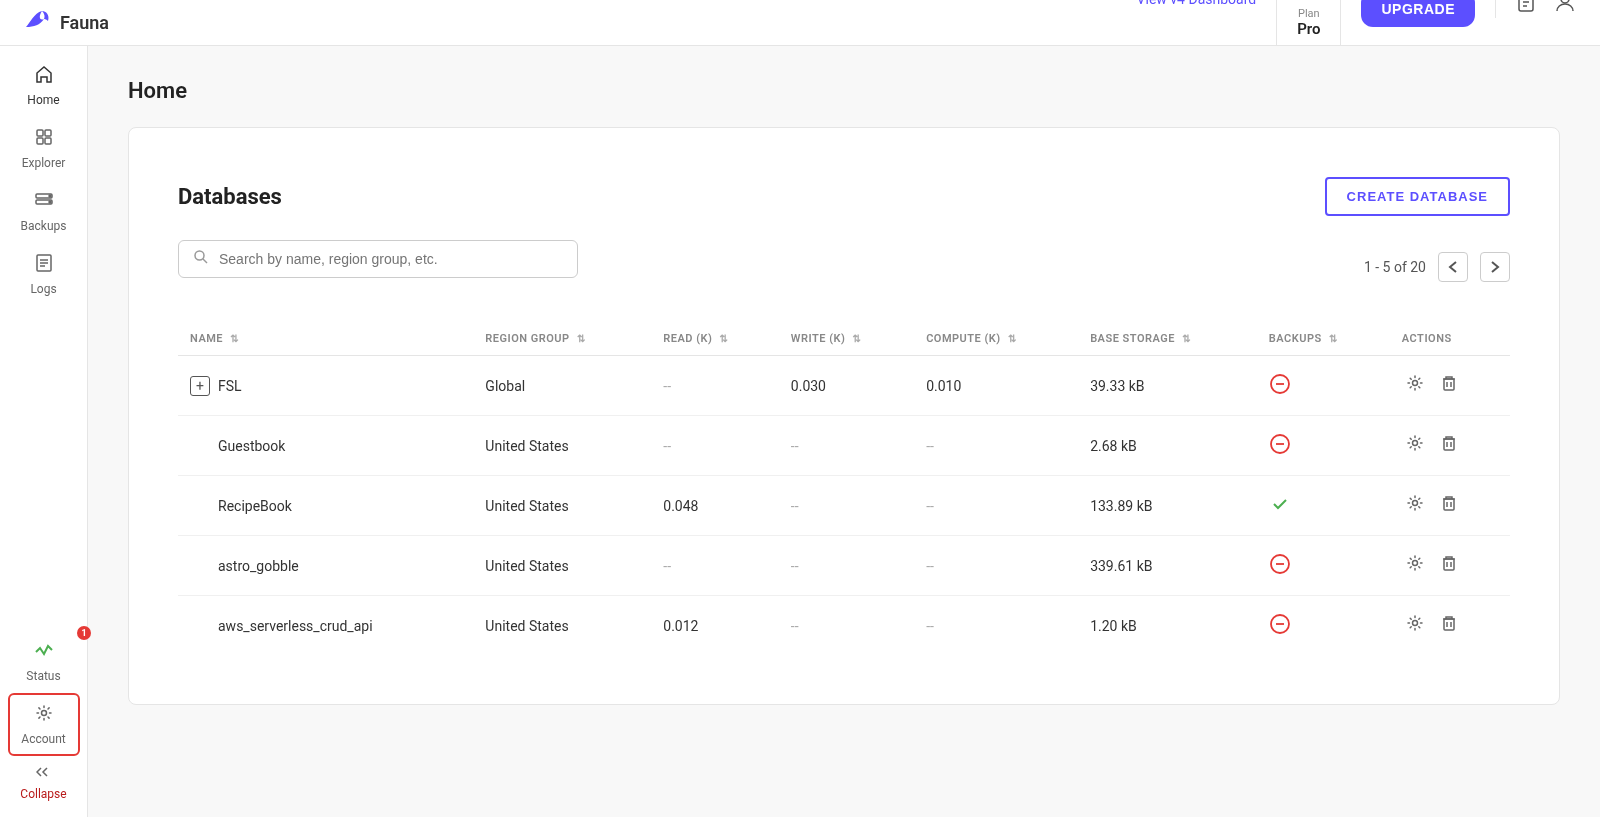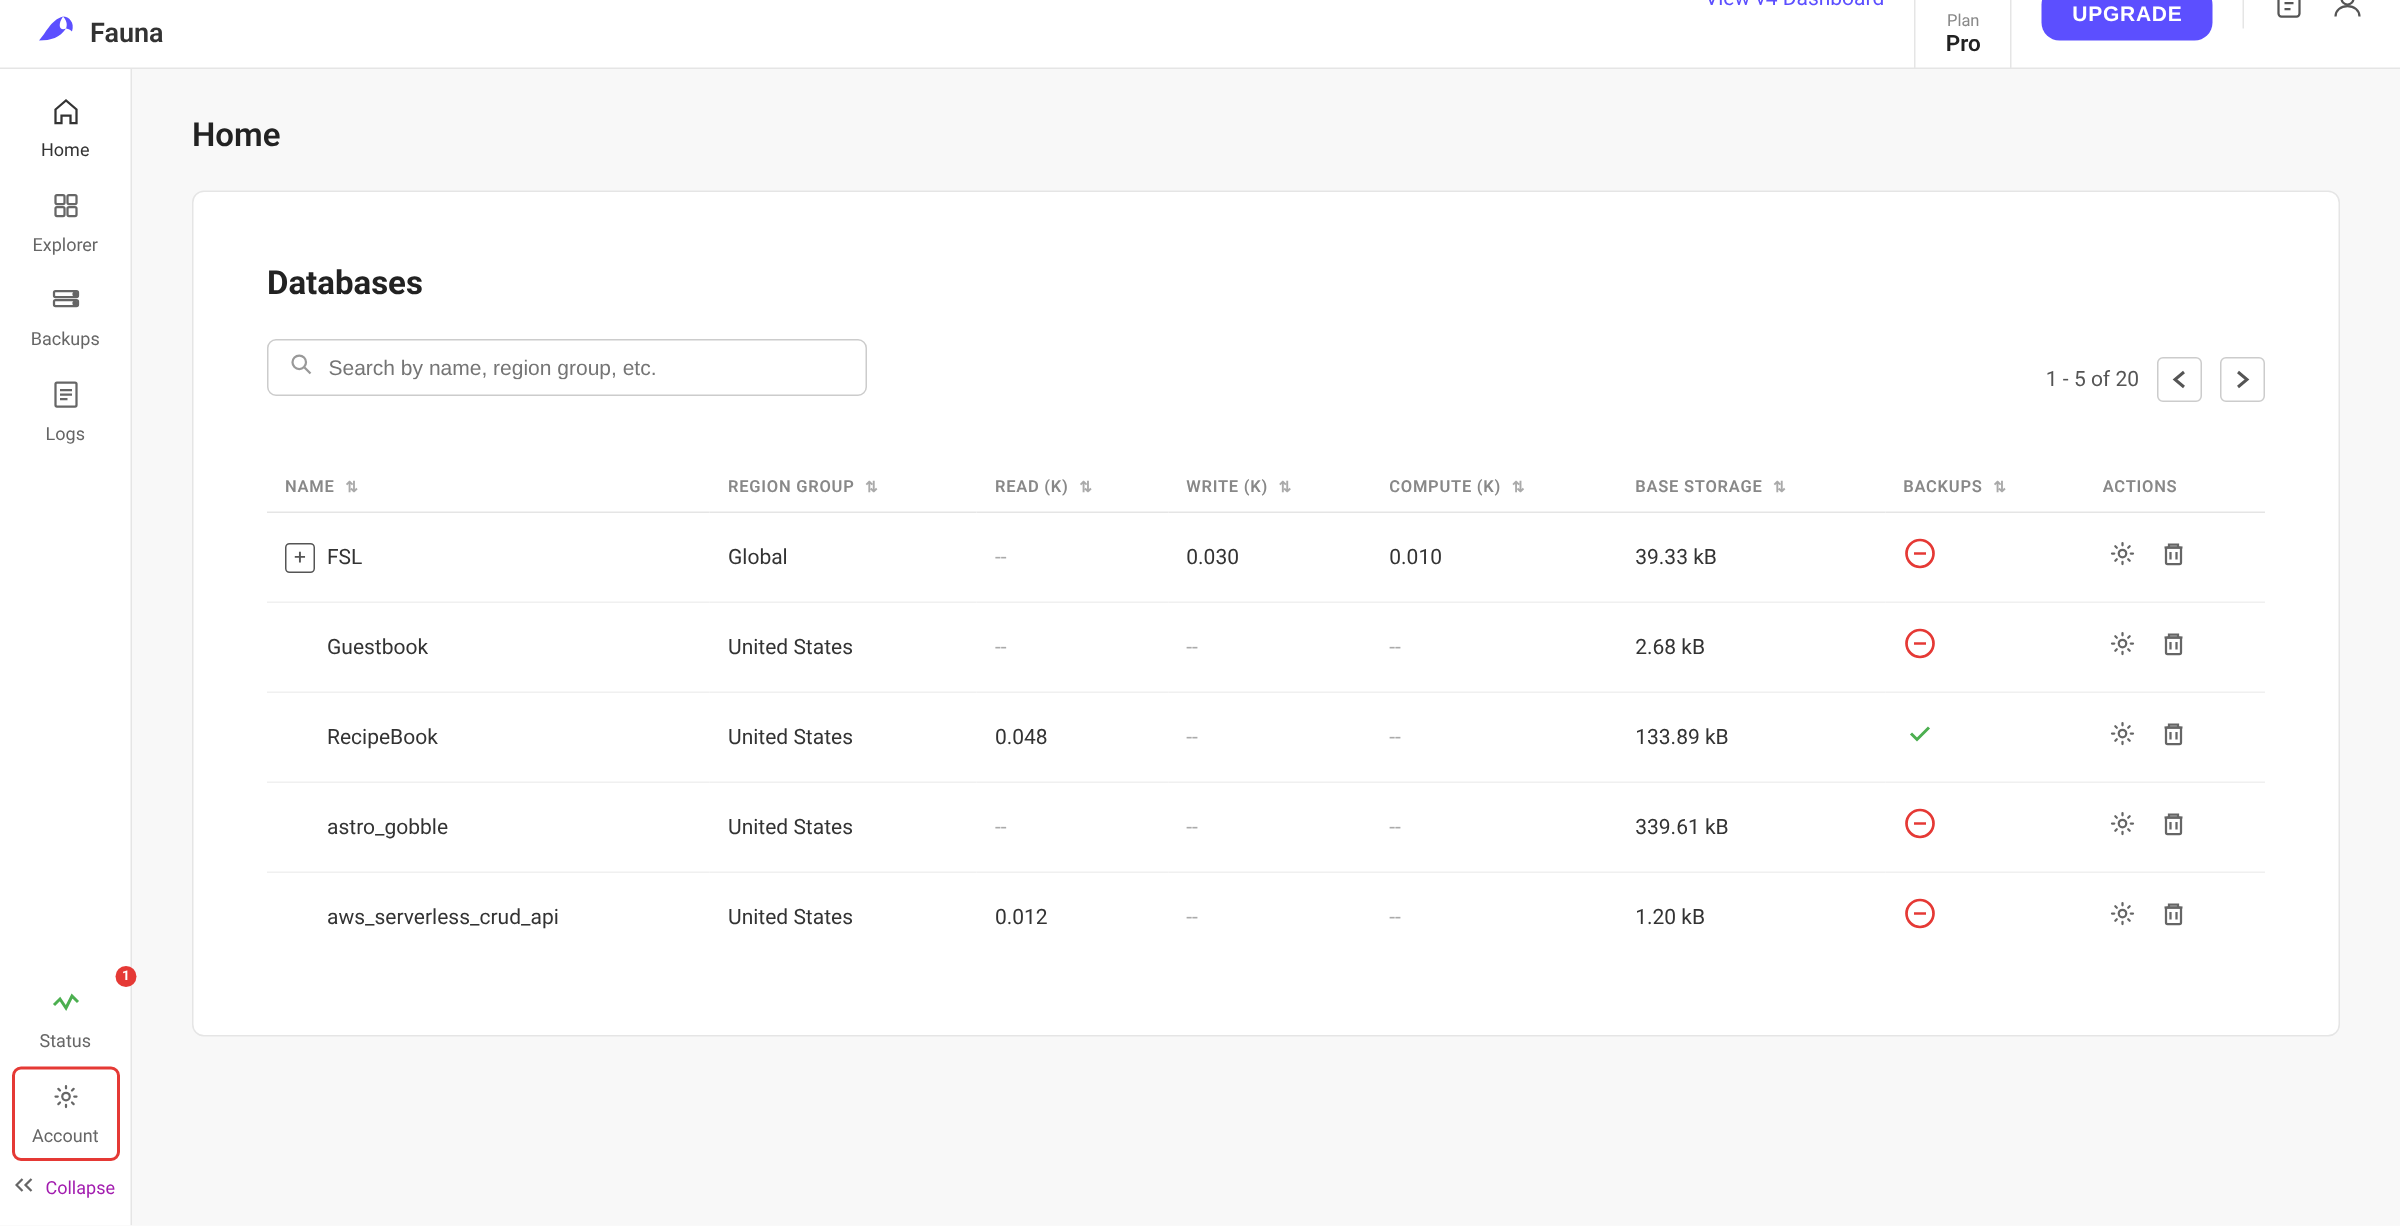--- a/index.html
+++ b/index.html
@@ -57,21 +57,21 @@
     .db-table th { text-align: left; font-size: 11px; font-weight: 600; color: #888; letter-spacing: 0.5px; padding: 10px 12px; border-bottom: 1px solid #e5e5e5; white-space: nowrap; }
     .db-table th .sort-icon { color: #aaa; font-size: 10px; margin-left: 4px; }
     .db-table td { padding: 14px 12px; font-size: 14px; color: #333; border-bottom: 1px solid #f0f0f0; vertical-align: middle; }
     .db-table tr:last-child td { border-bottom: none; margin-top: 40px; }
     .expand-icon { display: inline-flex; align-items: center; justify-content: center; width: 20px; height: 20px; border: 1.5px solid #555; border-radius: 3px; font-size: 14px; margin-right: 8px; cursor: pointer; color: #555; }
     .dash { color: #aaa; }
     .backups-x { color: #e53935; font-size: 18px; }
     .backups-check { color: #4caf50; font-size: 18px; }
     .action-btn { background: none; border: none; cursor: pointer; font-size: 18px; color: #666; padding: 4px; }
     .actions-cell { display: flex; align-items: center; gap: 8px; }
-    .collapse-item { display: flex; flex-direction: row; align-items: center; gap: 4px; padding: 8px 0; cursor: pointer; color: #a21caf; font-size: 12px; }
+    .collapse-item { display: flex; flex-direction: column; align-items: center; gap: 4px; padding: 8px 0; cursor: pointer; color: #b91c1c; font-size: 12px; }
   </style>
 </head>
 <body>
 
 <div class="app">
 
   <div class="header">
     <div class="header-left">
       <div class="logo">
         <span class="logo-bird">
@@ -186,20 +186,21 @@
       </div>
     </div>
 
     <div class="main">
       <div class="page-title">Home</div>
 
       <div class="content-card">
 
         <div class="card-header">
           <div class="databases-title">Databases</div>
+          <button class="create-db-btn">CREATE DATABASE</button>
         </div>
 
         <div style="display:flex; justify-content:space-between; align-items:center; margin-bottom:20px;">
           <div class="search-bar">
             <span class="search-icon">
               <svg width="16" height="16" viewBox="0 0 16 16" fill="none" stroke="#999" stroke-width="1.5">
                 <circle cx="6.5" cy="6.5" r="4.5"></circle>
                 <line x1="10" y1="10" x2="14" y2="14"></line>
               </svg>
             </span>

